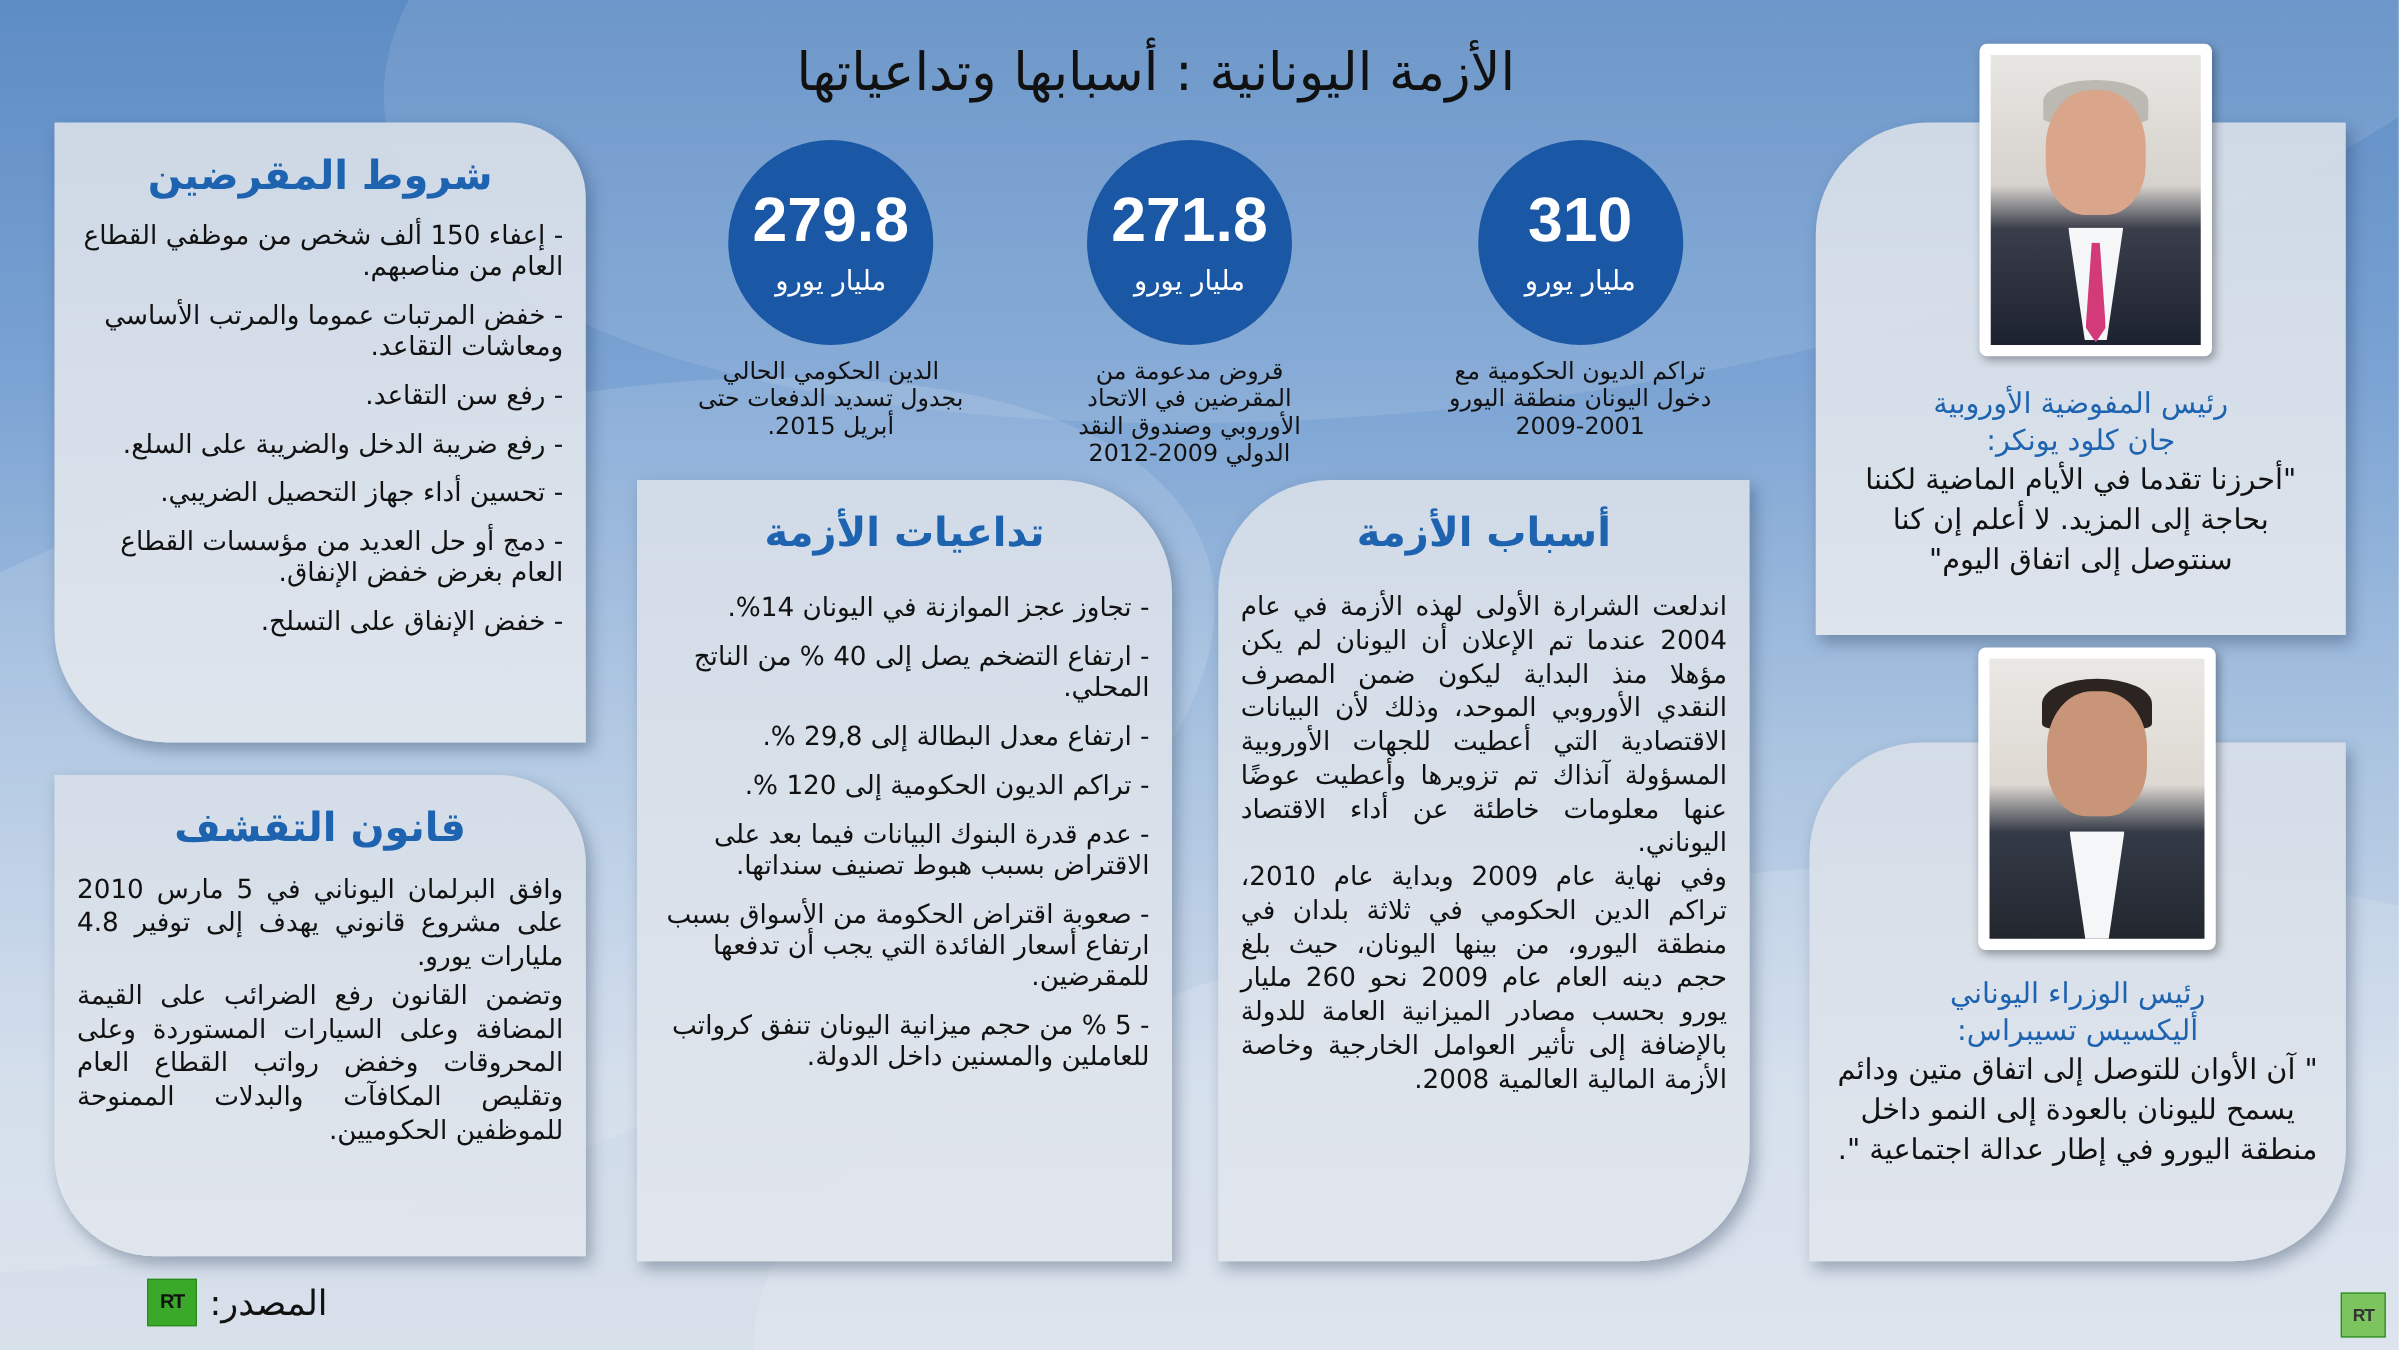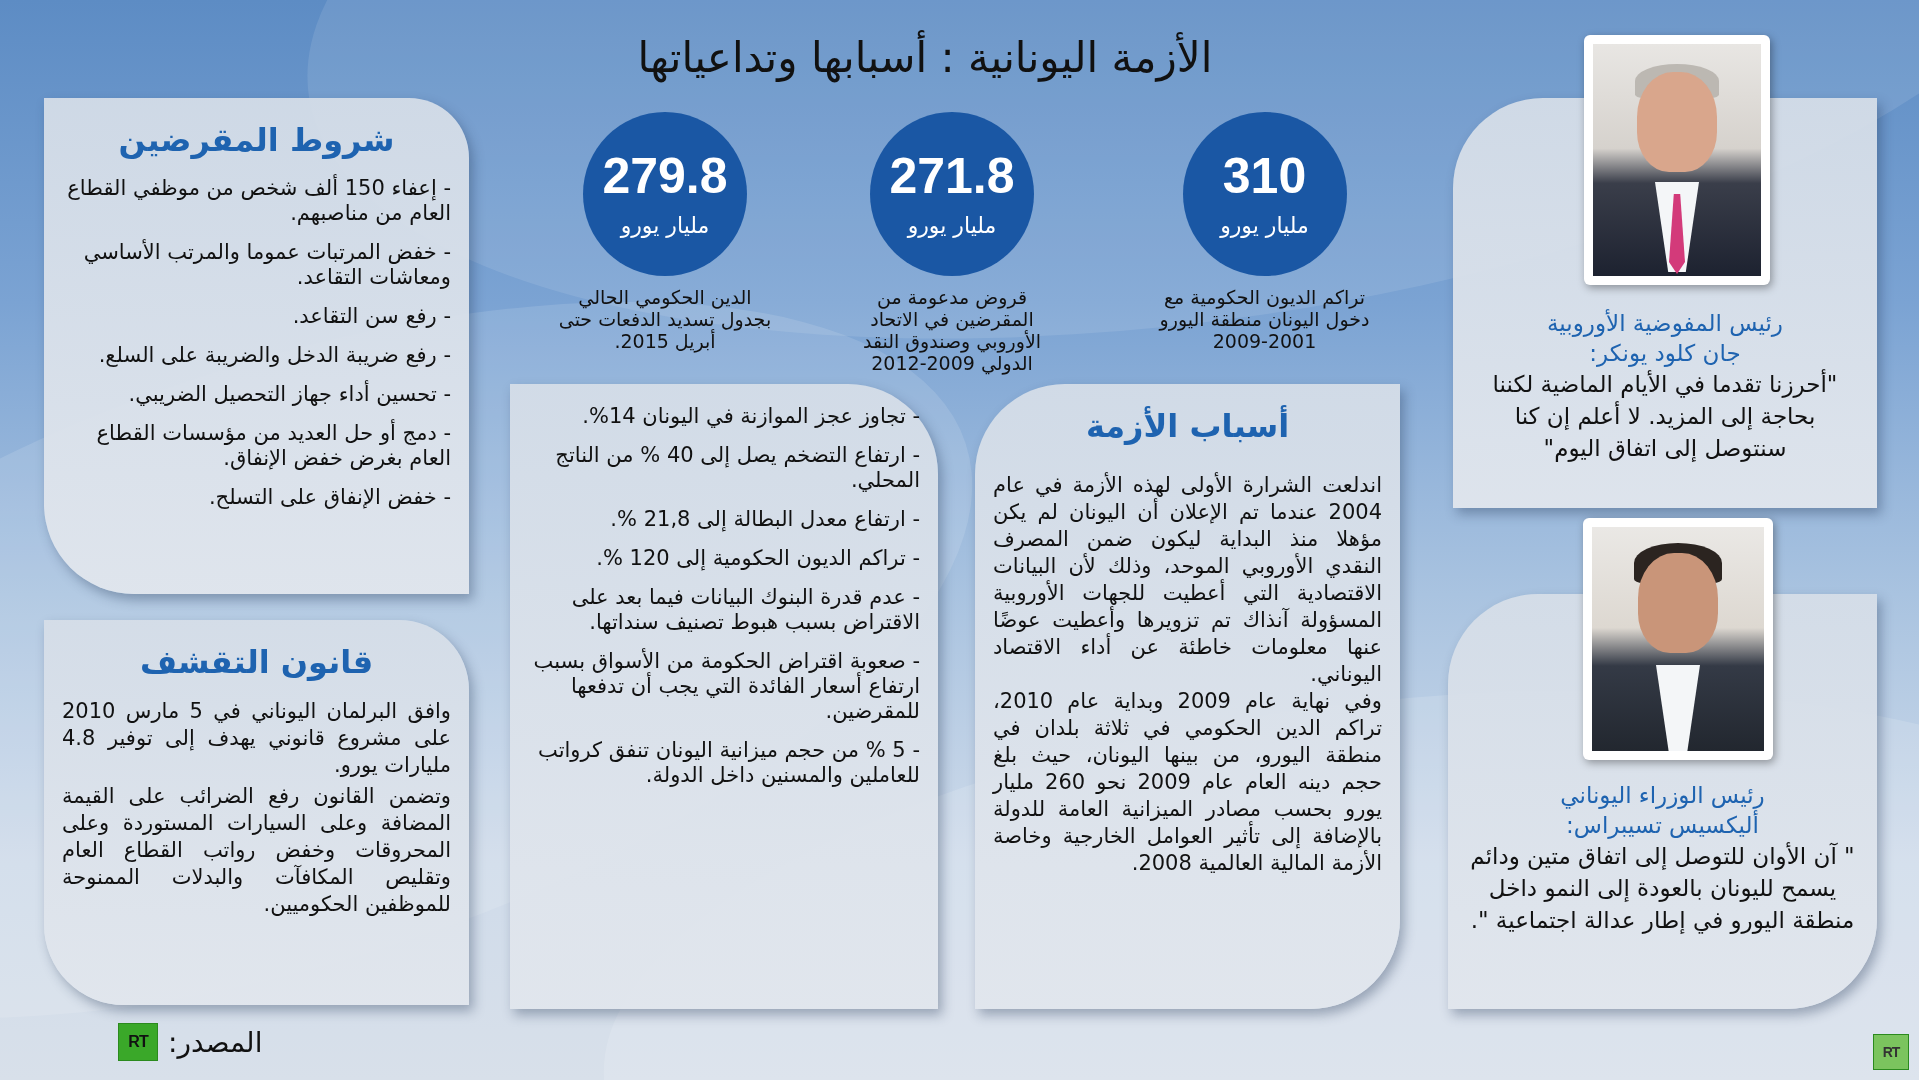--- a/index.html
+++ b/index.html
@@ -138,24 +138,25 @@
   </ul>
 </section>
 
 <section class="panel austerity">
   <h2 class="panel-heading">قانون التقشف</h2>
   <p>وافق البرلمان اليوناني في 5 مارس 2010 على مشروع قانوني يهدف إلى توفير 4.8 مليارات يورو.</p>
   <p style="margin-top:4px">وتضمن القانون رفع الضرائب على القيمة المضافة وعلى السيارات المستوردة وعلى المحروقات وخفض رواتب القطاع العام وتقليص المكافآت والبدلات الممنوحة للموظفين الحكوميين.</p>
 </section>
 
 <section class="panel consequences">
+  <h2 class="panel-heading" style="margin-bottom:26px">تداعيات الأزمة</h2>
   <ul>
     <li>- تجاوز عجز الموازنة في اليونان 14%.</li>
     <li>- ارتفاع التضخم يصل إلى 40 % من الناتج المحلي.</li>
-    <li>- ارتفاع معدل البطالة إلى 21,8 %.</li>
+    <li>- ارتفاع معدل البطالة إلى 29,8 %.</li>
     <li>- تراكم الديون الحكومية إلى 120 %.</li>
     <li>- عدم قدرة البنوك البيانات فيما بعد على الاقتراض بسبب هبوط تصنيف سنداتها.</li>
     <li>- صعوبة اقتراض الحكومة من الأسواق بسبب ارتفاع أسعار الفائدة التي يجب أن تدفعها للمقرضين.</li>
     <li>- 5 % من حجم ميزانية اليونان تنفق كرواتب للعاملين والمسنين داخل الدولة.</li>
   </ul>
 </section>
 
 <section class="panel causes">
   <h2 class="panel-heading" style="margin-bottom:24px">أسباب الأزمة</h2>
   <p>اندلعت الشرارة الأولى لهذه الأزمة في عام 2004 عندما تم الإعلان أن اليونان لم يكن مؤهلا منذ البداية ليكون ضمن المصرف النقدي الأوروبي الموحد، وذلك لأن البيانات الاقتصادية التي أعطيت للجهات الأوروبية المسؤولة آنذاك تم تزويرها وأعطيت عوضًا عنها معلومات خاطئة عن أداء الاقتصاد اليوناني.</p>

